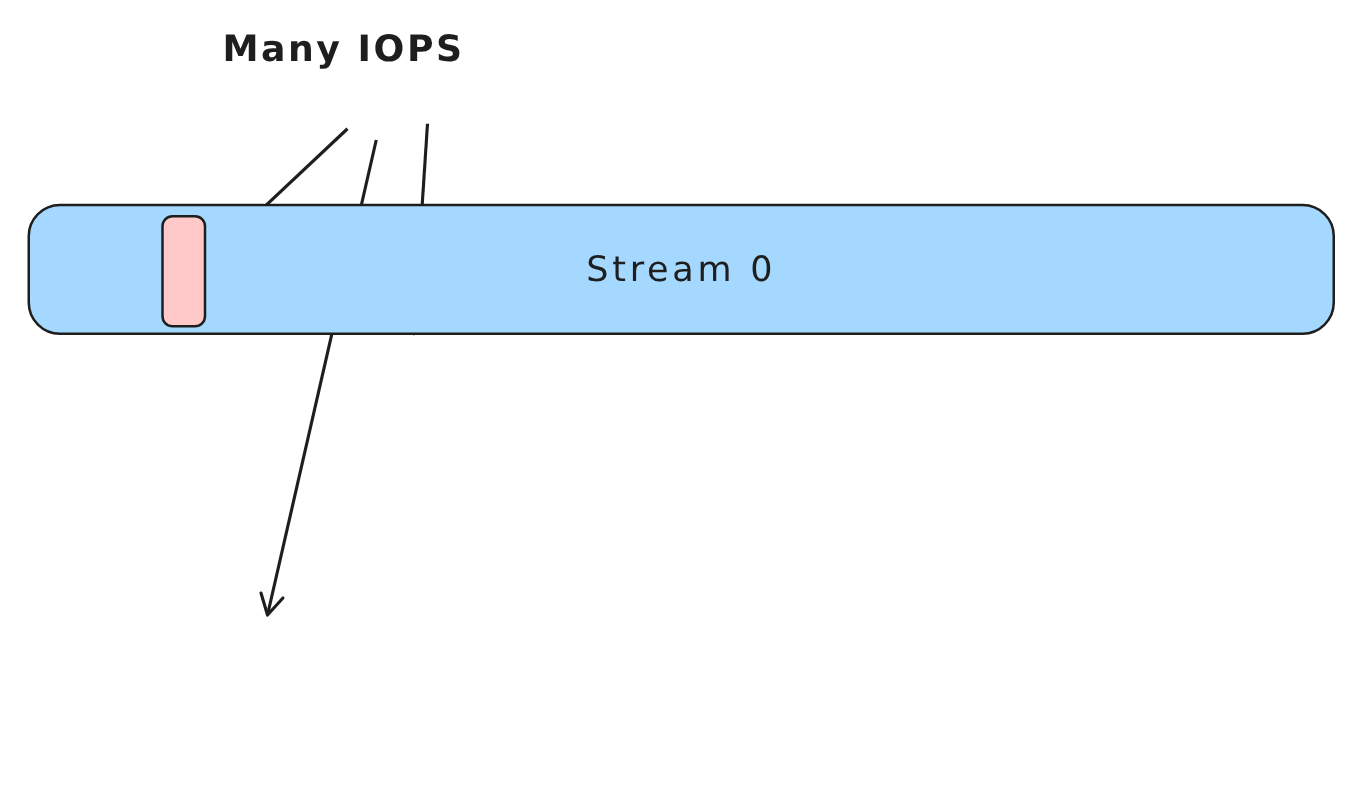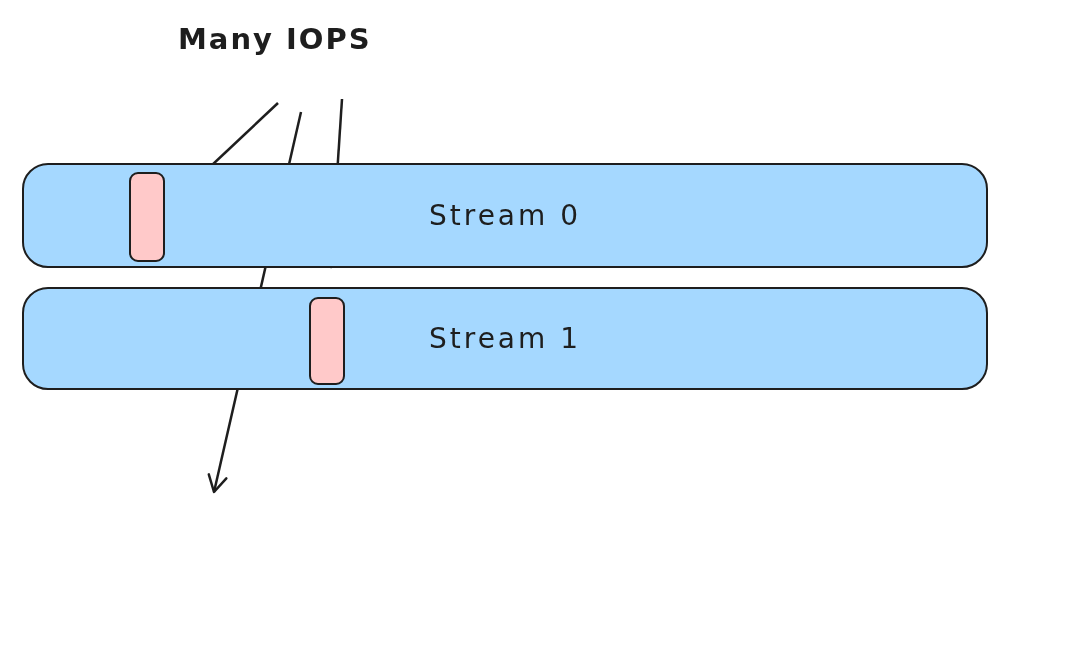--- a/index.html
+++ b/index.html
@@ -36,21 +36,21 @@
     position: absolute;
     left: 0;
     top: 0;
     width: 1090px;
     height: 649px;
     pointer-events: none;
   }
   .stream-bar {
     position: absolute;
     left: 22px;
-    width: 966px;
+    width: 1046px;
     background: var(--stream-fill);
     border: 2.5px solid var(--stroke);
     border-radius: 26px;
     display: flex;
     align-items: center;
     justify-content: center;
   }
   .stream-bar.s0 { top: 163px; height: 105px; }
   .stream-bar.s1 { top: 287px; height: 103px; }
   .stream-bar.sN { top: 522px; height: 110px; }
@@ -87,19 +87,15 @@
     <line x1="278" y1="103" x2="162" y2="212" stroke="#1e1e1e" stroke-width="2.5" marker-end="url(#arrowhead)"></line>
     <line x1="342" y1="99" x2="331" y2="267" stroke="#1e1e1e" stroke-width="2.5" marker-end="url(#arrowhead)"></line>
     <line x1="301" y1="112" x2="214" y2="492" stroke="#1e1e1e" stroke-width="2.5" marker-end="url(#arrowhead)"></line>
   </svg>
 
   <div class="stream-bar s0">
     <div class="io-marker m0"></div>
     <span class="stream-label">Stream 0</span>
   </div>
 
-  <div class="stream-bar s1">
-    <div class="io-marker m1"></div>
-    <span class="stream-label">Stream 1</span>
-  </div>
 
 
 </div>
 
 </body></html>

